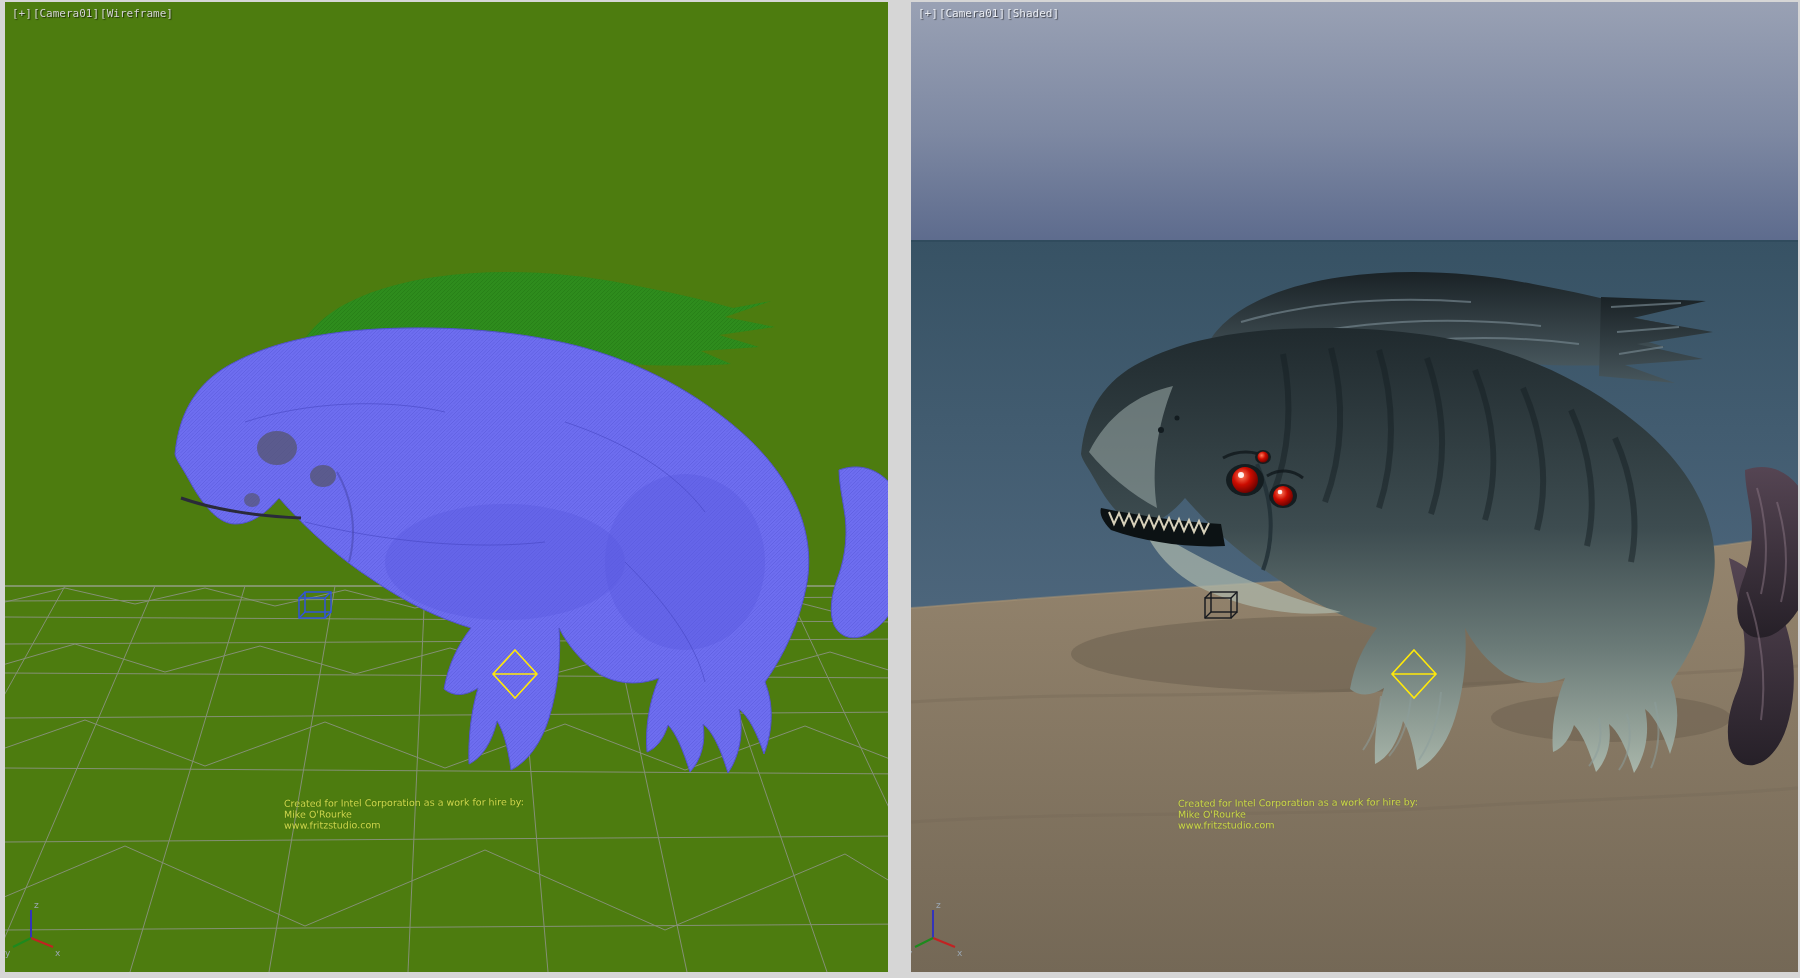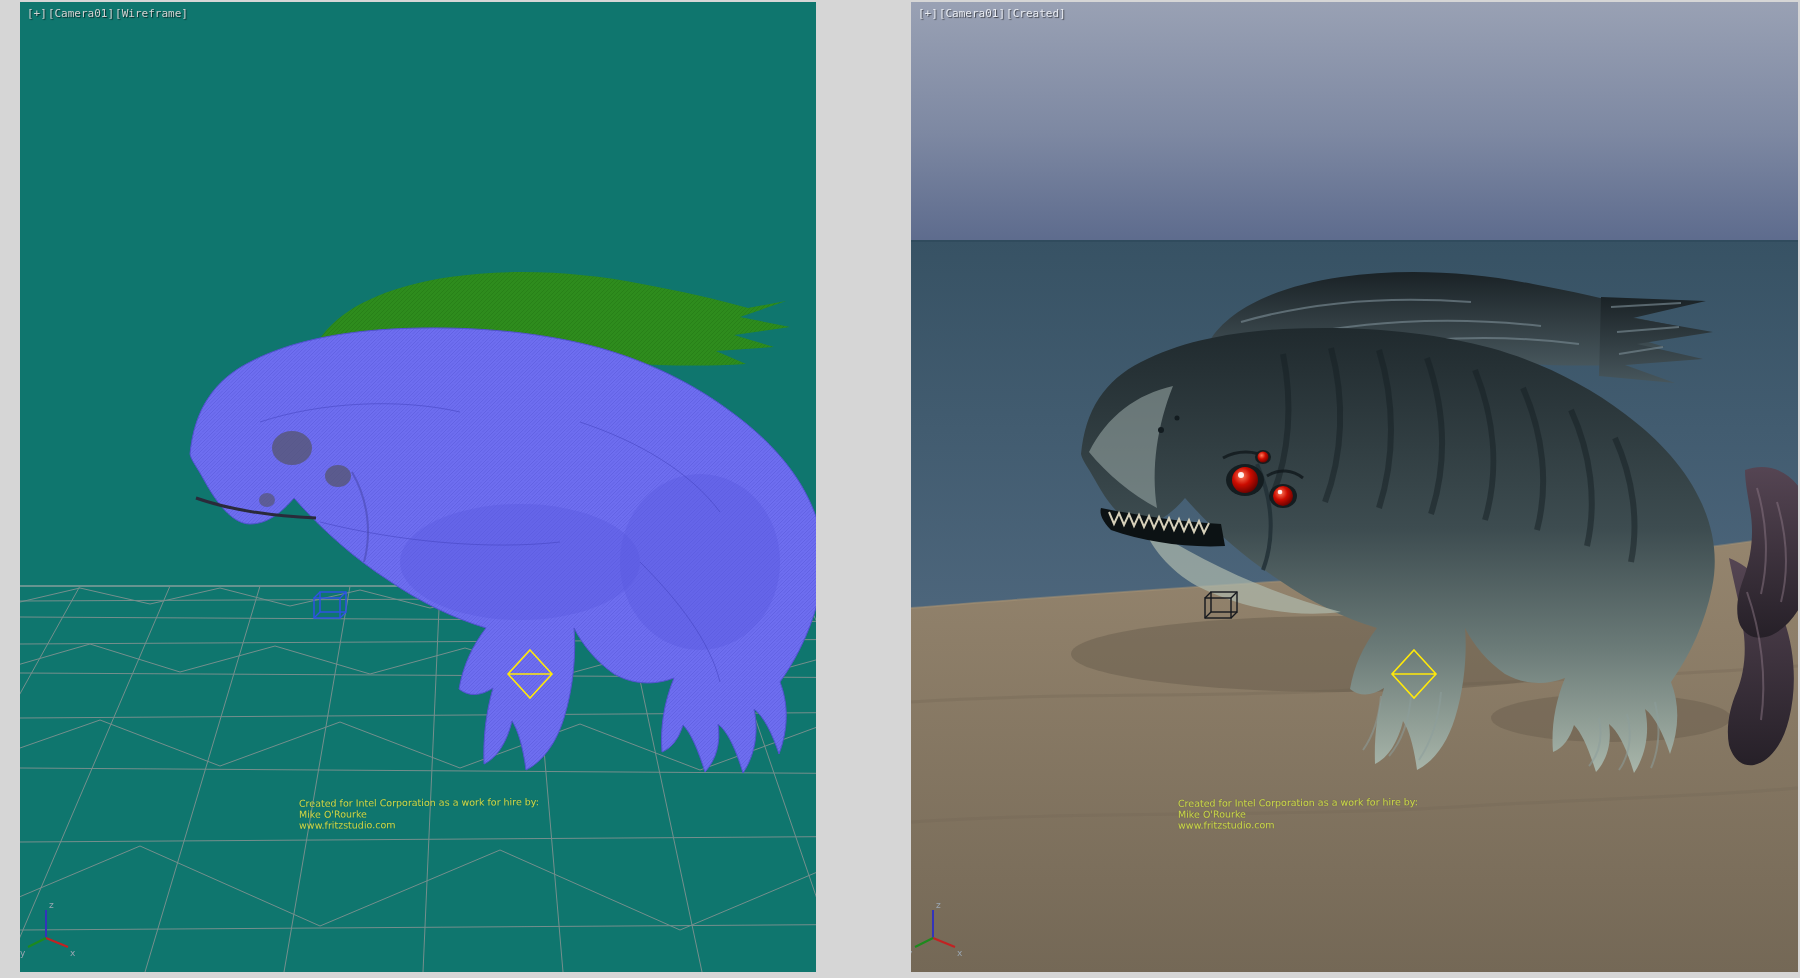--- a/index.html
+++ b/index.html
@@ -1,20 +1,20 @@
 <!DOCTYPE html>
 <html><head>
 <meta charset="utf-8">
 <style>
   *{margin:0;padding:0;box-sizing:border-box}
   html,body{width:1800px;height:978px;overflow:hidden}
   body{font-family:"Liberation Sans",sans-serif;background:#cfcfcf}
   .stage{position:relative;width:1800px;height:978px;background:#d6d6d6}
   .viewport{position:absolute;top:2px;height:970px;overflow:hidden}
-  .viewport.left{left:20px;width:796px;background:#0f766e}
+  .viewport.left{left:5px;width:883px;background:#4d7c0f}
   .viewport.right{left:911px;width:887px;background:#5c6c8e}
   .viewport svg.scene{position:absolute;top:0;left:0}
   .vp-label{position:absolute;top:5px;left:7px;z-index:6;font-family:"DejaVu Sans Mono",monospace;
             font-size:11px;color:#d2d2d2;text-shadow:1px 1px 1px rgba(0,0,0,.6);cursor:default;white-space:nowrap}
   .vp-label span{margin-right:1px;cursor:pointer}
   .viewport.right .vp-label{color:#e9ecf2}
   .watermark{position:absolute;z-index:5;font-family:"DejaVu Sans",sans-serif;font-size:9.5px;line-height:11px;
              color:#ccd84c;text-shadow:0 0 1px rgba(60,70,10,.45);transform:rotate(-0.4deg);white-space:nowrap}
   .axis-label{font-family:"DejaVu Sans",sans-serif;font-size:9px;fill:#9aa6b2}
 </style>
@@ -161,21 +161,21 @@
 
     <div class="watermark" style="left:279px;top:795px">
       <div>Created for Intel Corporation as a work for hire by:</div>
       <div>Mike O'Rourke</div>
       <div>www.fritzstudio.com</div>
     </div>
   </div>
 
   <div class="viewport right">
     <div class="vp-label">
-      <span>[+]</span><span>[Camera01]</span><span>[Created]</span>
+      <span>[+]</span><span>[Camera01]</span><span>[Shaded]</span>
     </div>
 
     <svg class="scene" width="887" height="970" viewBox="0 0 887 970">
 
       <rect x="0" y="0" width="887" height="240" fill="url(#skyGrad)"></rect>
       <rect x="0" y="238" width="887" height="380" fill="url(#seaGrad)"></rect>
       <line x1="0" y1="239" x2="887" y2="239" stroke="#2f4a5c" stroke-width="2" opacity="0.8"></line>
       <path d="M 0,606 C 120,596 240,588 360,580 C 480,572 600,566 700,556 C 780,548 840,540 887,532 L 887,970 L 0,970 Z" fill="url(#groundGrad)"></path>
       <path d="M 0,606 C 120,596 240,588 360,580 C 480,572 600,566 700,556 C 780,548 840,540 887,532" stroke="#a39275" stroke-width="2" fill="none" opacity="0.5"></path>
       <path d="M 0,700 C 150,690 300,696 440,688 C 580,680 720,676 887,664" stroke="#6f6354" stroke-width="3" fill="none" opacity="0.3"></path>

